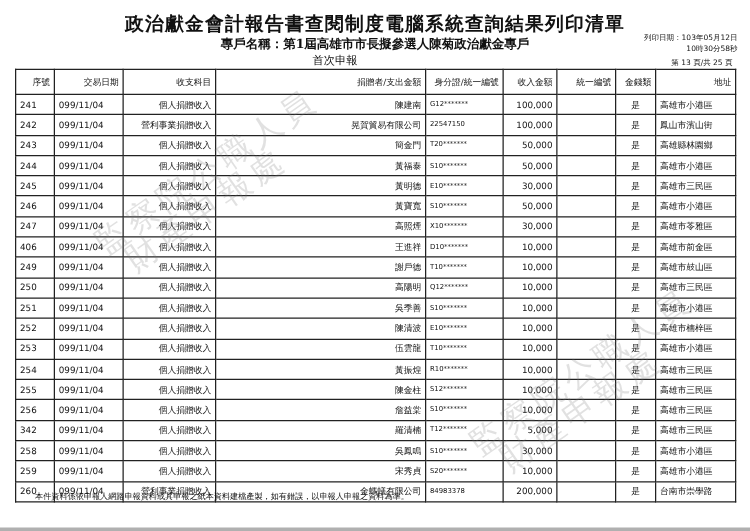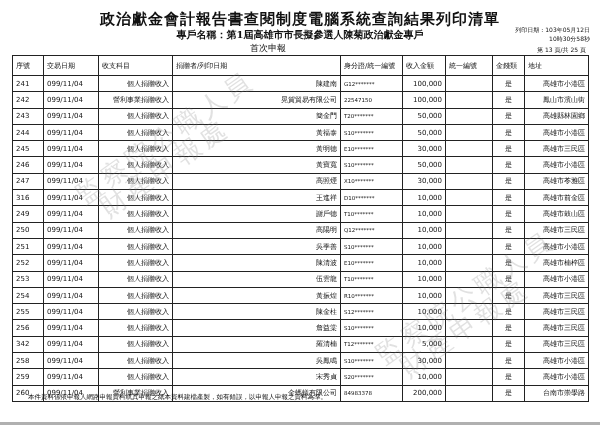--- a/index.html
+++ b/index.html
@@ -23,28 +23,28 @@
   .print-time { position: absolute; top: 35px; right: 10px; font-size: 6px; text-align: right; }
   .page-info { position: absolute; top: 46px; right: 14px; font-size: 6px; text-align: right; }
 
   table.grid {
     position: absolute; top: 55px; left: 12px; width: 576px; border-collapse: collapse;
     table-layout: fixed; font-size: 7px;
   }
   table.grid th, table.grid td {
     border: 1px solid #222; height: 15px; padding: 0 3px; white-space: nowrap; overflow: hidden;
   }
-  table.grid th { height: 19px; font-weight: normal; font-family: "DejaVu Serif", serif; font-size: 7px; text-align: left; }
+  table.grid th { height: 19px; font-weight: normal; font-family: "DejaVu Serif", serif; font-size: 7px; text-align: right; }
   table.grid tr { height: 16.3px; }
   td.c-seq, td.c-date { text-align: left; font-size: 7px; }
   td.c-cat, td.c-name { text-align: right; font-family: "DejaVu Serif", serif; }
   td.c-id { text-align: left; font-size: 5.5px; }
   td.c-in { text-align: right; font-size: 7px; }
   td.c-flag { text-align: center; font-family: "DejaVu Serif", serif; }
-  td.c-addr { text-align: right; font-family: "DejaVu Serif", serif; }
+  td.c-addr { text-align: left; font-family: "DejaVu Serif", serif; }
   .footnote {
     position: absolute; top: 393px; left: 28px; font-size: 6.5px; font-family: Liberation Sans, sans-serif;
   }
   .bottom-bar { position: absolute; top: 422px; left: 0; width: 600px; height: 3px; background: #b0b0b0; }
   .watermark {
     position: absolute; color: rgba(120,120,120,0.22); font-family: "DejaVu Serif", serif;
     font-size: 26px; transform: rotate(-35deg); pointer-events: none; letter-spacing: 4px;
   }
 </style>
 </head>
@@ -67,21 +67,21 @@
       <col style="width:43px">
       <col style="width:47px">
       <col style="width:32px">
       <col style="width:64px">
   </colgroup>
   <thead>
     <tr>
       <th>序號</th>
       <th>交易日期</th>
       <th>收支科目</th>
-      <th>捐贈者/列印日期</th>
+      <th>捐贈者/支出金額</th>
       <th>身分證/統一編號</th>
       <th>收入金額</th>
       <th>統一編號</th>
       <th>金錢類</th>
       <th>地址</th>
     </tr>
   </thead>
   <tbody id="rows">
       <tr>
         <td class="c-seq">241</td>
@@ -154,21 +154,21 @@
         <td class="c-date">099/11/04</td>
         <td class="c-cat">個人捐贈收入</td>
         <td class="c-name">高照煙</td>
         <td class="c-id">X10*******</td>
         <td class="c-in">30,000</td>
         <td class="c-in"></td>
         <td class="c-flag">是</td>
         <td class="c-addr">高雄市苓雅區</td>
       </tr>
       <tr>
-        <td class="c-seq">316</td>
+        <td class="c-seq">406</td>
         <td class="c-date">099/11/04</td>
         <td class="c-cat">個人捐贈收入</td>
         <td class="c-name">王進祥</td>
         <td class="c-id">D10*******</td>
         <td class="c-in">10,000</td>
         <td class="c-in"></td>
         <td class="c-flag">是</td>
         <td class="c-addr">高雄市前金區</td>
       </tr>
       <tr>

